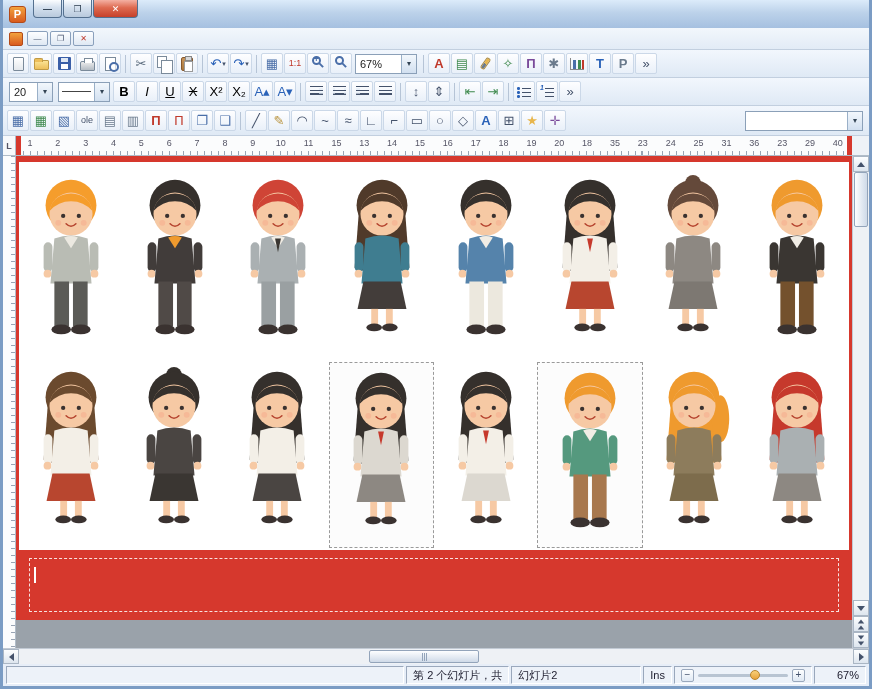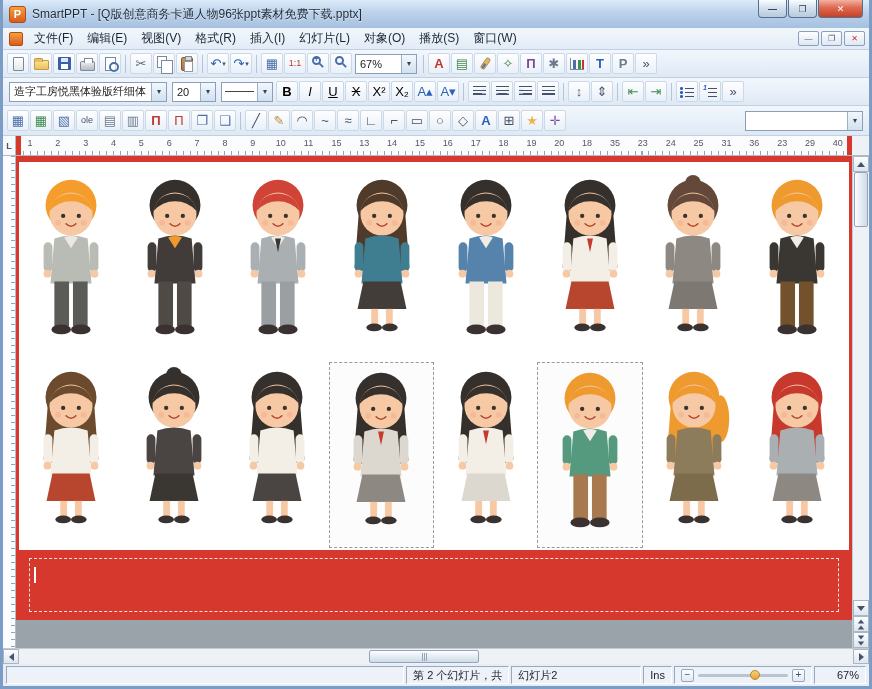--- a/index.html
+++ b/index.html
@@ -117,41 +117,29 @@
   .sl-thumb{position:absolute;left:58%;top:-4px;width:10px;height:10px;border-radius:50%;background:linear-gradient(#f8d07a,#e8a33c);border:1px solid #b8842c;}
   .sl-btn{width:13px;height:13px;border:1px solid #9aa8bc;border-radius:2px;background:linear-gradient(#fdfeff,#dfe8f3);display:flex;align-items:center;justify-content:center;font-size:10px;color:#44526b;line-height:1;}
 </style>
 </head>
 <body>
 
 <div class="window">
 
   <div class="titlebar">
     <span class="app-logo">P</span>
-    <span class="title-text">SmartPPT - [Q版创意商务卡通人物96张ppt素材免费下载.pptx]</span>
     <div class="win-btns">
       <span class="wbtn btn-min"></span>
       <span class="wbtn btn-max"></span>
       <span class="wbtn close btn-close"></span>
     </div>
   </div>
 
   <div class="menubar">
     <span class="doc-ico"></span>
-    <div class="menu-items" id="menu-items">
-        <span class="menu-item">文件(F)</span>
-        <span class="menu-item">编辑(E)</span>
-        <span class="menu-item">视图(V)</span>
-        <span class="menu-item">格式(R)</span>
-        <span class="menu-item">插入(I)</span>
-        <span class="menu-item">幻灯片(L)</span>
-        <span class="menu-item">对象(O)</span>
-        <span class="menu-item">播放(S)</span>
-        <span class="menu-item">窗口(W)</span>
-      </div>
     <div class="doc-btns">
       <span class="dbtn">—</span>
       <span class="dbtn">❐</span>
       <span class="dbtn dclose">✕</span>
     </div>
   </div>
 
   <div class="toolbar tb1">
     <div class="ticons" id="tb1a">
         <span class="tbtn">
@@ -235,24 +223,20 @@
         <span class="tbtn">
           <span class="tglyph" style="color: rgb(107, 123, 141); font-weight: bold;">P</span>
         </span>
         <span class="tbtn">
           <span class="tglyph" style="color: rgb(68, 82, 107);">»</span>
         </span>
       </div>
   </div>
 
   <div class="toolbar tb2">
-    <div class="combo" style="width:158px;">
-      <span class="val">造字工房悦黑体验版纤细体</span>
-      <span class="caret"></span>
-    </div>
     <div class="combo" style="width:44px;">
       <span class="val">20</span>
       <span class="caret"></span>
     </div>
     <div class="combo" style="width:52px;">
       <span class="val" style="border-top:1px solid #444;height:1px;margin:0 3px;flex:1;"></span>
       <span class="caret"></span>
     </div>
     <div class="ticons" id="tb2">
         <span class="tbtn">

